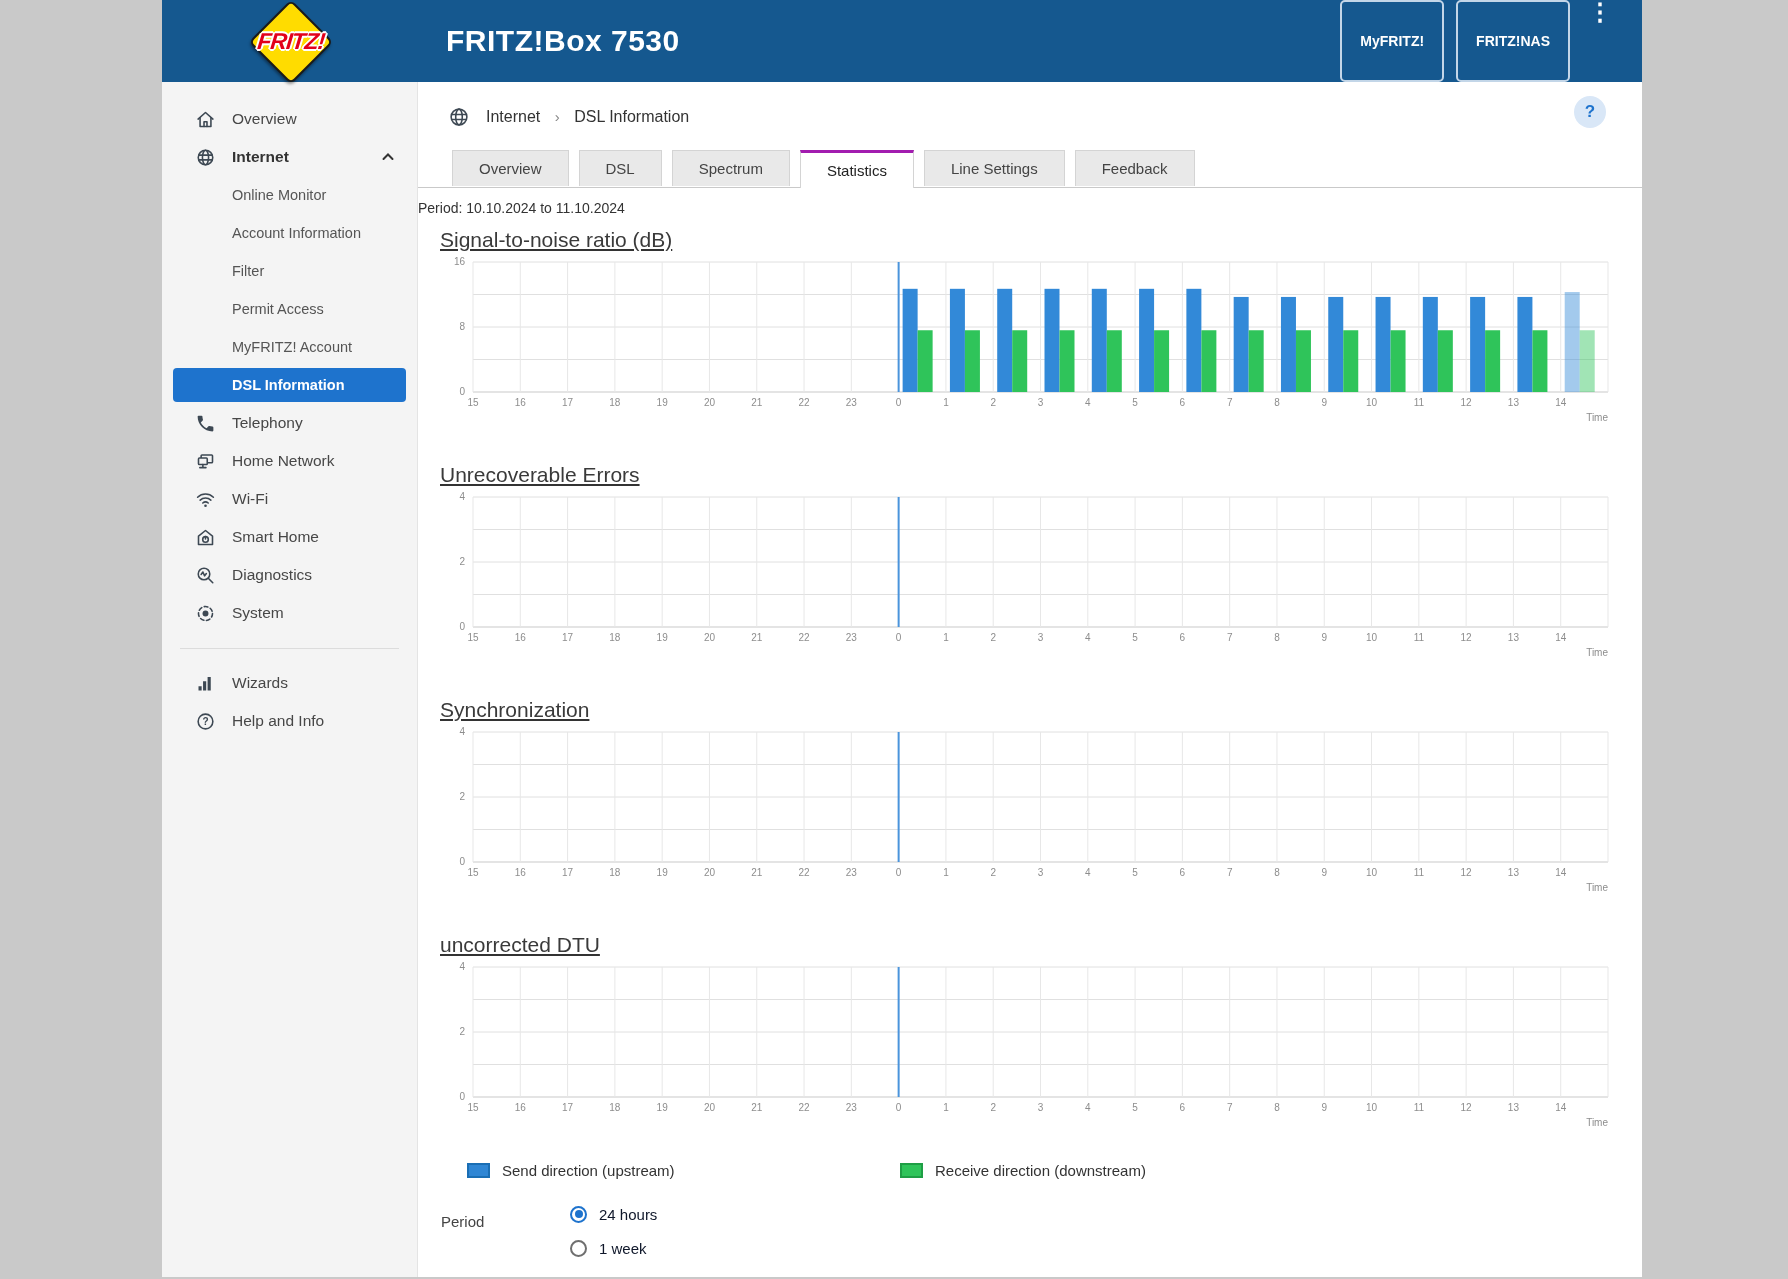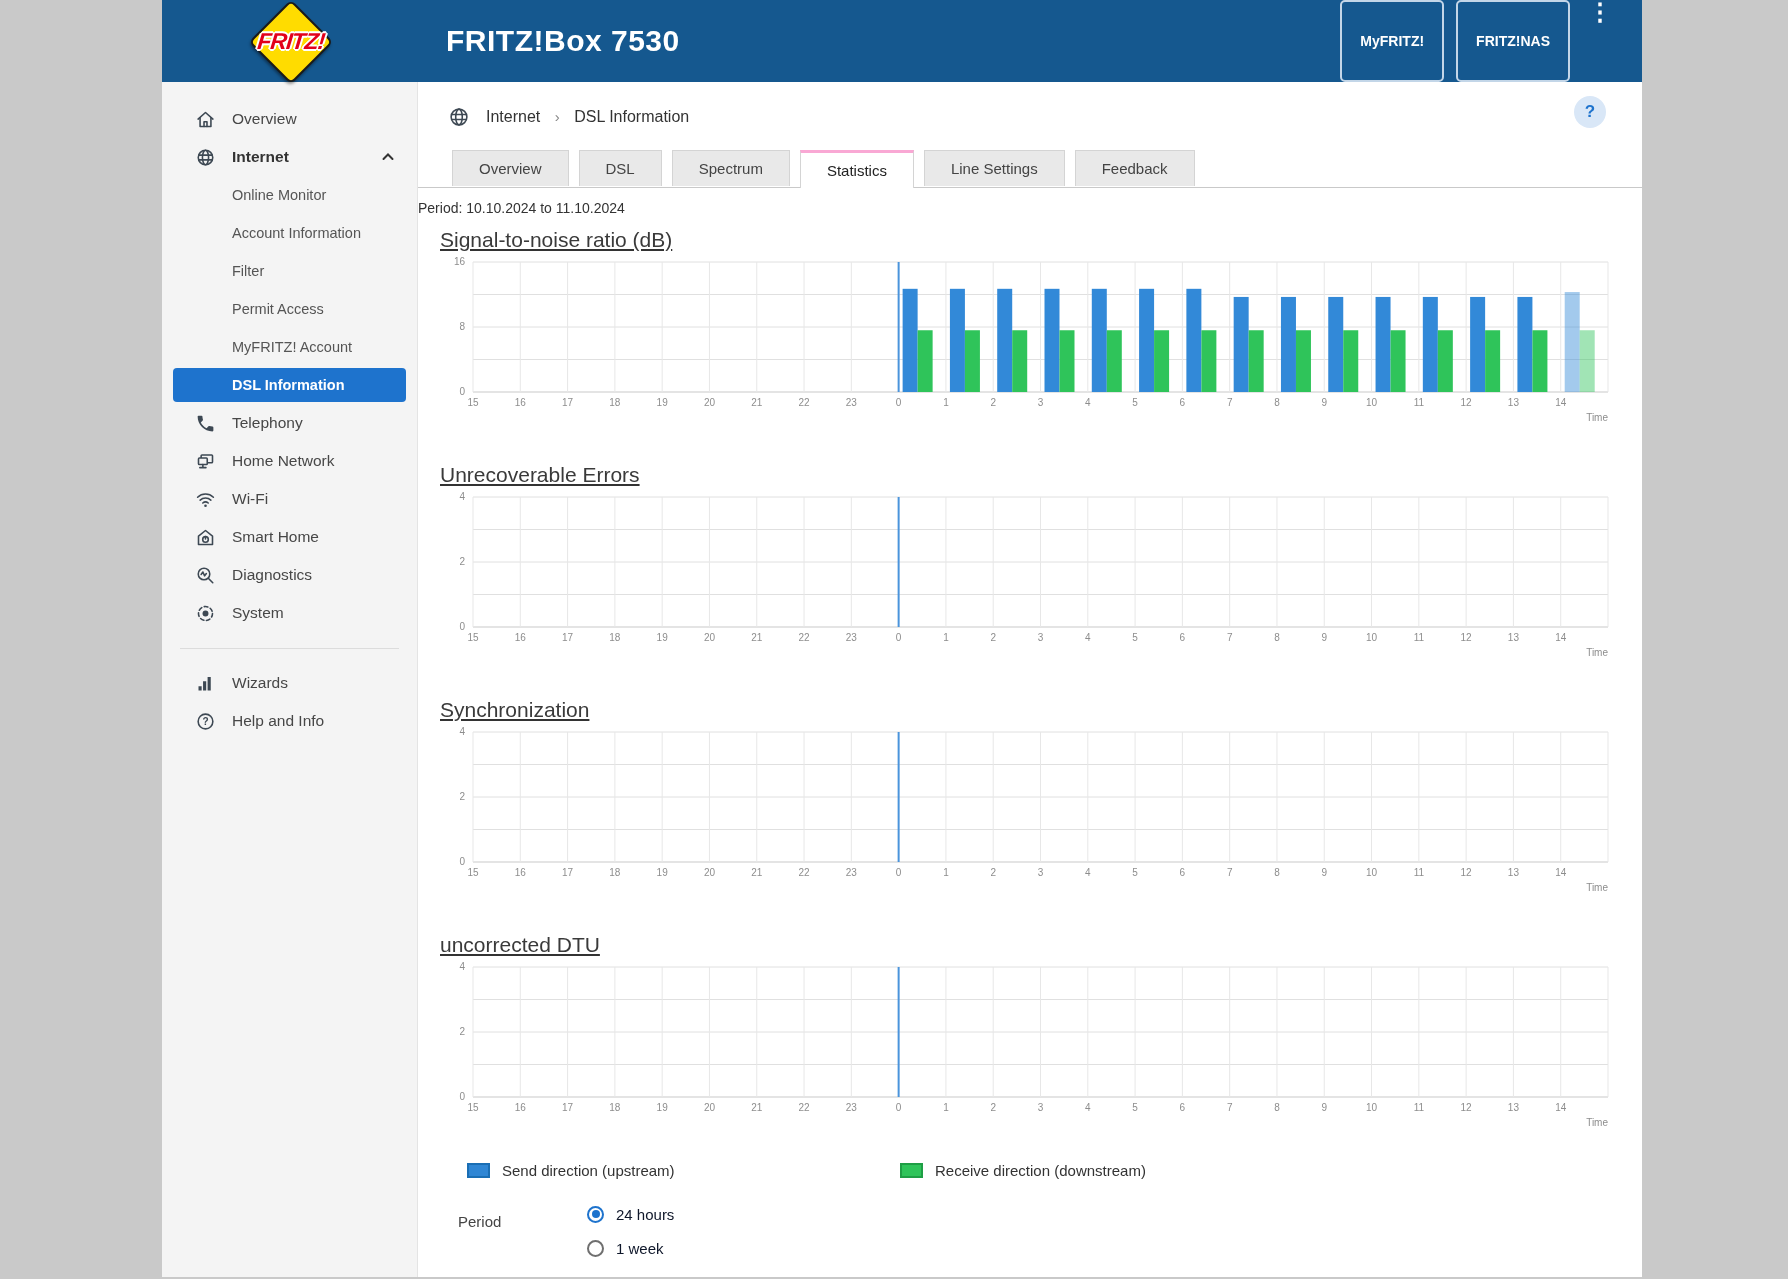--- a/index.html
+++ b/index.html
@@ -45,35 +45,35 @@
   .crumb-row{padding:16px 0 0 0;height:38px;display:flex;align-items:center;position:relative;}
   .crumb-globe{margin-left:30px;margin-right:16px;display:flex;}
   .crumb a,.crumb span{font-size:16px;color:#333;text-decoration:none;}
   .crumb .sep{color:#888;margin:0 10px;font-size:15px;}
   .help-bubble{position:absolute;right:36px;top:14px;width:32px;height:32px;border-radius:50%;
     background:#d9e7f7;color:#1e73cd;font-weight:bold;font-size:17px;display:flex;align-items:center;justify-content:center;cursor:pointer;}
 
   .tabs-row{margin-top:14px;padding-left:34px;border-bottom:1px solid #c9c9c9;display:flex;height:37px;}
   .tab{background:#e9e9e9;border:1px solid #d4d4d4;border-bottom:none;color:#444;font-size:15px;
     padding:0 26px;margin-right:10px;display:flex;align-items:center;cursor:pointer;height:36px;box-sizing:border-box;}
-  .tab.active{background:#fff;border-top:3px solid #f9a8d4;color:#222;height:38px;margin-bottom:-1px;position:relative;z-index:2;}
+  .tab.active{background:#fff;border-top:3px solid #a21caf;color:#222;height:38px;margin-bottom:-1px;position:relative;z-index:2;}
 
   .period-line{font-size:14px;color:#333;margin-top:12px;height:18px;}
 
   .chart-block{margin-left:22px;text-decoration:underline;}
   .chart-title{font-size:21px;color:#3a3a3a;margin-top:8px;height:28px;line-height:28px;}
   .chart-block + .chart-block .chart-title{margin-top:32px;}
   .chart-svg{display:block;}
 
   .legend-row{display:flex;margin-left:49px;margin-top:26px;align-items:center;height:20px;}
   .legend-item{display:flex;align-items:center;width:433px;}
   .legend-swatch{width:23px;height:15px;margin-right:12px;box-sizing:border-box;flex:none;}
   .legend-label{font-size:15px;color:#333;}
 
-  .period-row{display:flex;margin-top:24px;margin-left:40px;}
+  .period-row{display:flex;margin-top:24px;margin-left:23px;}
   .period-caption{width:129px;font-size:15px;color:#444;padding-top:9px;}
   .radio-line{display:flex;align-items:center;height:20px;margin-bottom:14px;cursor:pointer;}
   .radio{width:17px;height:17px;border-radius:50%;border:2px solid #6f6f6f;box-sizing:border-box;position:relative;margin-right:12px;background:#fff;flex:none;}
   .radio.sel{border-color:#1e73cd;}
   .radio.sel::after{content:'';position:absolute;left:2.5px;top:2.5px;width:8px;height:8px;border-radius:50%;background:#1e73cd;}
   .radio-label{font-size:15px;color:#0f172a;}
 </style>
 </head>
 <body>
 

